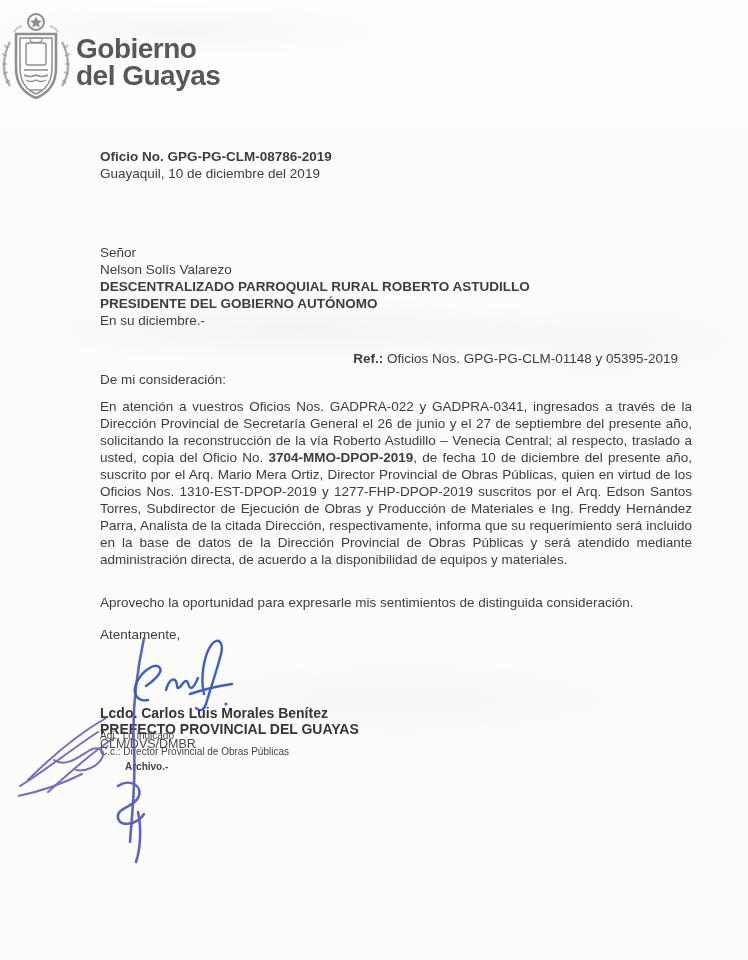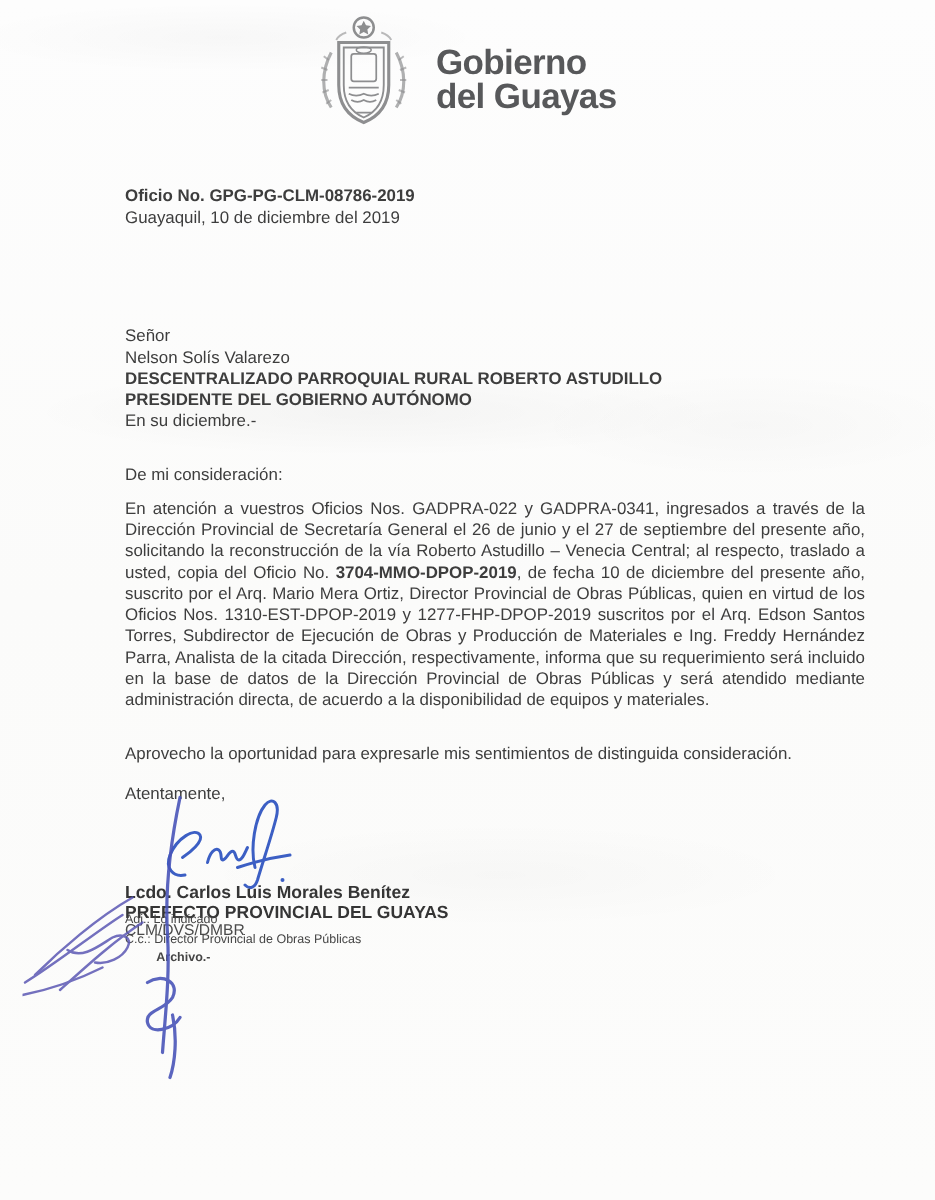--- a/index.html
+++ b/index.html
@@ -12,28 +12,28 @@
       radial-gradient(ellipse 250px 60px at 600px 340px, rgba(0,0,0,0.02), transparent 70%),
       radial-gradient(ellipse 400px 50px at 300px 330px, rgba(0,0,0,0.03), transparent 70%),
       radial-gradient(ellipse 350px 60px at 400px 700px, rgba(0,0,0,0.02), transparent 70%),
       linear-gradient(180deg,#fdfdfd 0%,#fbfbfa 50%,#fcfcfb 100%);
     font-family:"Liberation Sans", sans-serif;
     color:#3d3d3d;
     overflow:hidden;
   }
   .abs{position:absolute;}
   
-  .letterhead{top:12px;left:0;width:100%;display:flex;justify-content:center;align-items:center;gap:22px;}
+  .letterhead{top:12px;left:0;width:100%;display:flex;justify-content:flex-start;align-items:center;gap:4px;}
   .crest{width:72px;height:96px;opacity:.78;}
   .wordmark{font-weight:bold;color:#57585a;font-size:28px;line-height:27px;letter-spacing:-0.5px;}
   
   .txt{font-size:13.5px;line-height:17px;}
   .bold{font-weight:bold;}
   .meta-block{top:148px;left:100px;}
-  .recipient-block{top:260px;left:100px;}
+  .recipient-block{top:244px;left:100px;}
   .ref-line{top:350px;left:100px;width:578px;text-align:right;}
   .greeting{top:371px;left:100px;}
   .para1{top:398px;left:100px;width:592px;text-align:justify;}
   .para2{top:594px;left:100px;width:592px;}
   .closing{top:626px;left:100px;}
   .sig-block{top:705px;left:100px;}
   .sig-name{font-size:14px;line-height:16px;font-weight:bold;color:#353535;}
   .sig-title{font-size:14px;line-height:16px;font-weight:bold;color:#353535;}
   .sig-initials{font-size:12.5px;line-height:15px;color:#4a4a4a;}
   .footer-block{top:728px;left:100px;font-size:10px;line-height:15.5px;color:#454545;}
@@ -77,20 +77,23 @@
   </div>
 
   <div class="abs recipient-block txt">
     <div>Señor</div>
     <div>Nelson Solís Valarezo</div>
     <div class="bold">DESCENTRALIZADO PARROQUIAL RURAL ROBERTO ASTUDILLO</div>
     <div class="bold">PRESIDENTE DEL GOBIERNO AUTÓNOMO</div>
     <div>En su diciembre.-</div>
   </div>
 
+  <div class="abs ref-line txt">
+    <span class="bold">Ref.:</span><span> Oficios Nos. GPG-PG-CLM-01148 y 05395-2019</span>
+  </div>
 
   <div class="abs greeting txt">De mi consideración:</div>
 
   <p class="abs para1 txt" style="margin:0;">
     <span>En atención a vuestros Oficios Nos. GADPRA-022 y GADPRA-0341, ingresados a través de la Dirección Provincial de Secretaría General el 26 de junio y el 27 de septiembre del presente año, solicitando la reconstrucción de la vía Roberto Astudillo – Venecia Central; al respecto, traslado a usted, copia del Oficio No. </span><span class="bold">3704-MMO-DPOP-2019</span><span>, de fecha 10 de diciembre del presente año, suscrito por el Arq. Mario Mera Ortiz, Director Provincial de Obras Públicas, quien en virtud de los Oficios Nos. 1310-EST-DPOP-2019 y 1277-FHP-DPOP-2019 suscritos por el Arq. Edson Santos Torres, Subdirector de Ejecución de Obras y Producción de Materiales e Ing. Freddy Hernández Parra, Analista de la citada Dirección, respectivamente, informa que su requerimiento será incluido en la base de datos de la Dirección Provincial de Obras Públicas y será atendido mediante administración directa, de acuerdo a la disponibilidad de equipos y materiales.</span>
   </p>
 
   <p class="abs para2 txt" style="margin:0;">Aprovecho la oportunidad para expresarle mis sentimientos de distinguida consideración.</p>
 
   <div class="abs closing txt">Atentamente,</div>

